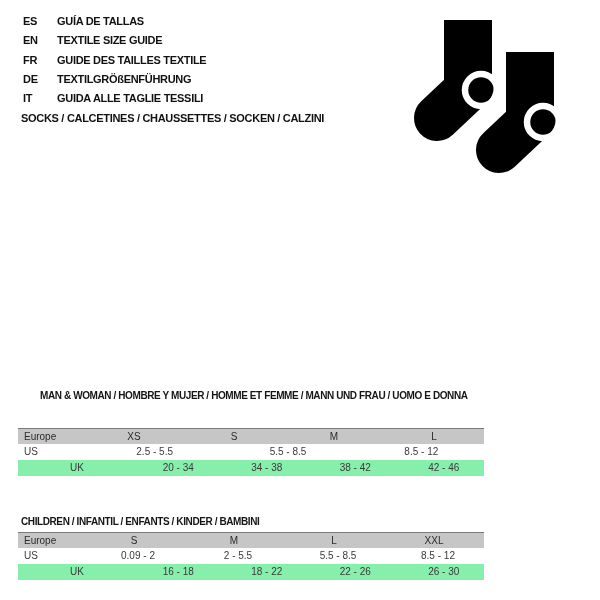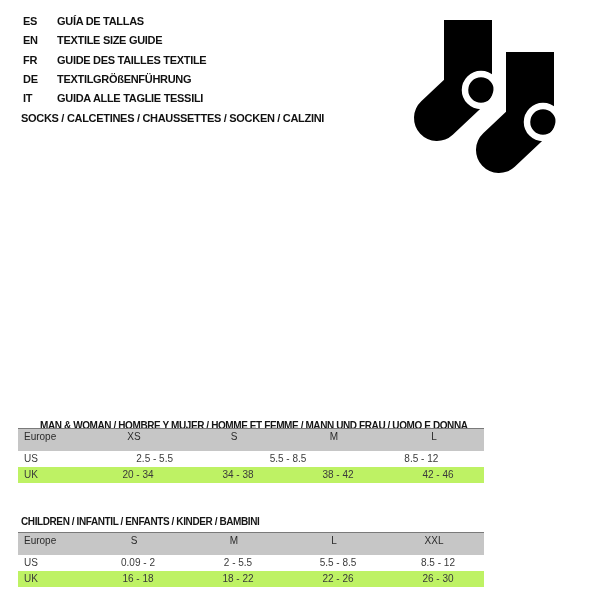--- a/index.html
+++ b/index.html
@@ -28,37 +28,37 @@
 
   
   .socks-svg { position: absolute; left: 400px; top: 0; }
 
   
   .tbl-title {
     position: absolute; left: 21px;
     font-size: 10px; font-weight: bold; letter-spacing: -0.4px;
     color: #151515; line-height: 12px; white-space: nowrap;
   }
-  .tbl-title.pos1 { top: 420px; padding-left: 19px; }
+  .tbl-title.pos1 { top: 390px; padding-left: 19px; }
   .tbl-title.pos2 { top: 516px; }
 
   .size-table {
     position: absolute; left: 18px; width: 466px;
     font-size: 10px; color: #3a3a3a;
   }
   .size-table.pos1 { top: 428px; }
   .size-table.pos2 { top: 532px; }
 
   .thead {
-    display: flex; height: 23px; box-sizing: border-box;
+    display: flex; height: 16px; box-sizing: border-box;
     background: #c6c6c6; border-top: 1px solid #7a7a7a;
     line-height: 15px; color: #2b2b2b;
   }
   .trow { display: flex; height: 16px; line-height: 16px; background: #ffffff; gap: 8px; }
-  .trow.alt { background: #bef264; }
+  .trow.alt { background: #86efac; padding-left: 46px; }
   .c0 { width: 66px; box-sizing: border-box; padding-left: 6px; text-align: left; }
   .c  { flex: 1; text-align: center; }
 </style>
 </head>
 <body>
 
 <div class="canvas">
 
   <div class="lang-block">
     <div class="lang-row">

